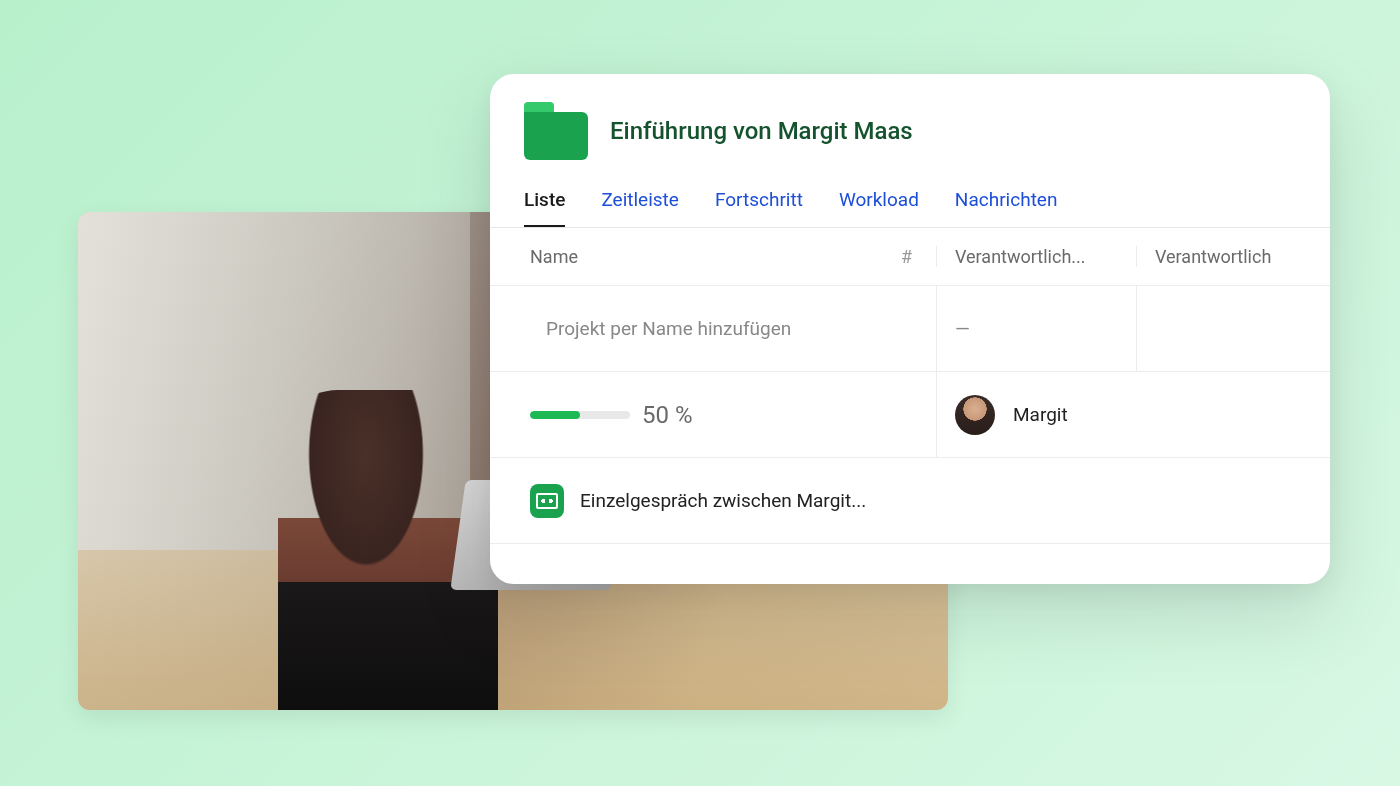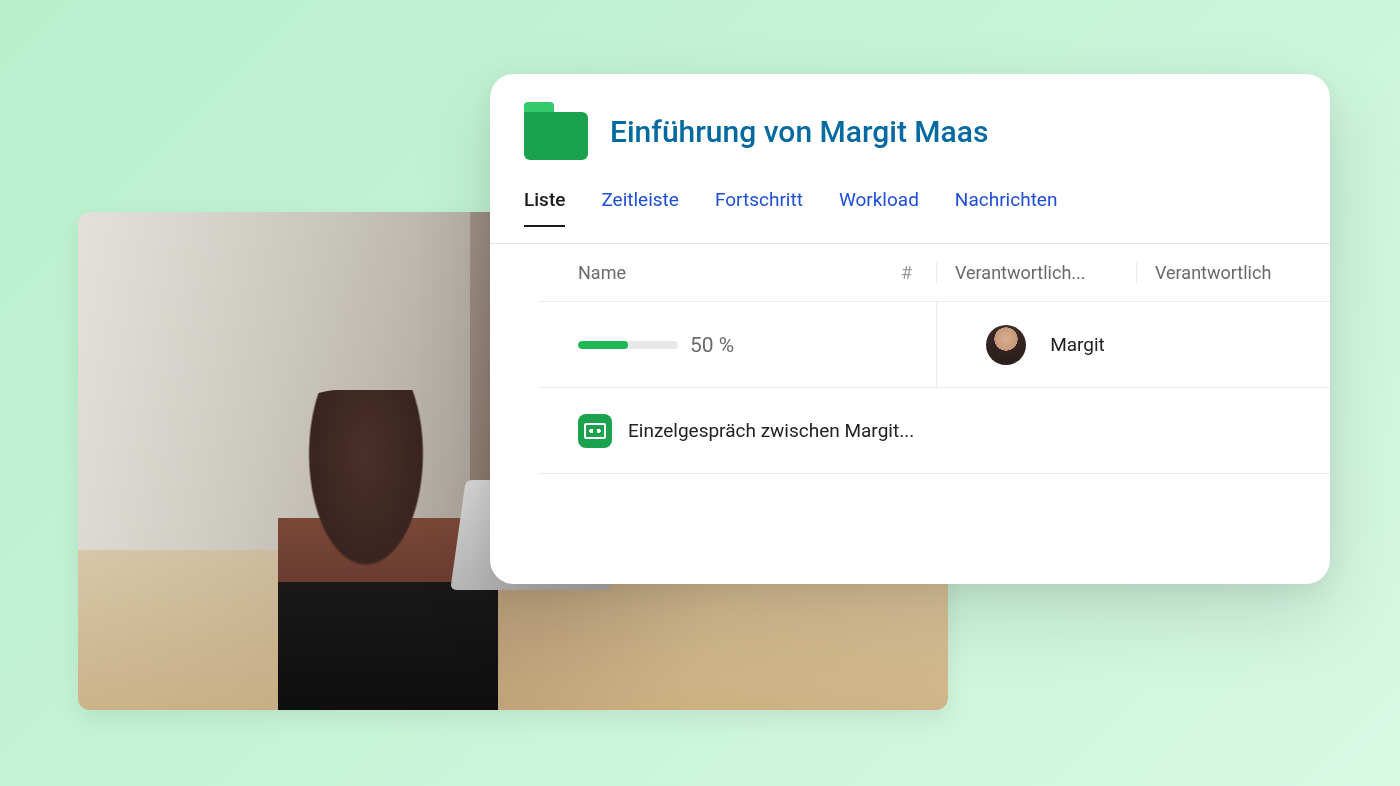--- a/index.html
+++ b/index.html
@@ -74,29 +74,29 @@
   }
   .folder-icon .tab {
     position:absolute; left:0; top:0; width:30px; height:16px;
     background:#34c96a; border-radius:4px 4px 0 0;
   }
   .folder-icon .body {
     position:absolute; left:0; top:10px; width:64px; height:48px;
     background:#1aa24f; border-radius:0 6px 6px 6px;
   }
   .page-title {
-    font-size: 30px;
+    font-size: 24px;
     font-weight: 500;
-    color: #0369a1;
+    color: #14532d;
   }
 
   .tabs {
     display: flex;
     gap: 36px;
-    padding: 18px 34px 16px 34px;
+    padding: 18px 34px 0 34px;
     border-bottom: 1px solid #e6e6e6;
     text-align: right;
   }
   .tab-item {
     font-size: 19px;
     color: #1d4ed8;
     padding-bottom: 14px;
     cursor: pointer;
     white-space: nowrap;
   }
@@ -107,21 +107,20 @@
   }
 
   .table {
     width: 100%;
   }
   .thead, .trow {
     display: grid;
     grid-template-columns: 1fr 200px 174px;
     align-items: center;
     border-bottom: 1px solid #ececec;
-    margin-left: 48px;
   }
   .thead {
     padding: 18px 20px 18px 40px;
     color: #6a6a6a;
     font-size: 18px;
   }
   .thead .col-name { display:flex; justify-content:space-between; padding-right:24px;}
   .hash-icon { color:#9a9a9a; font-size:18px; }
   .thead > div:nth-child(2),
   .thead > div:nth-child(3),
@@ -163,24 +162,24 @@
     content:""; width:18px; height:12px; border:2px solid #fff; border-radius:2px;
     background: radial-gradient(circle at 30% 50%, #fff 2px, transparent 2px),
                 radial-gradient(circle at 70% 50%, #fff 2px, transparent 2px);
   }
 
   .progress-cell { display:flex; align-items:center; gap:12px; }
   .progress-bar {
     width: 100px; height: 8px; background:#e8e8e8; border-radius:99px; overflow:hidden;
   }
   .progress-fill { height:100%; background:#1db954; border-radius:99px; }
-  .progress-pct { color:#6a6a6a; font-size:21px; white-space:nowrap;}
+  .progress-pct { color:#6a6a6a; font-size:24px; white-space:nowrap;}
   .empty-dash { color:#888; }
 
-  .owner-cell { display:flex; align-items:center; gap:24px;justify-content:center; }
+  .owner-cell { display:flex; align-items:center; gap:18px; }
   .avatar {
     width:40px; height:40px; border-radius:50%;
     background: radial-gradient(circle at 50% 35%, #d8b090 0%, #c89878 35%, transparent 36%),
                 linear-gradient(180deg, #3a2c28 0%, #2a1e1a 100%);
     flex-shrink:0;
   }
   .avatar.two {
     background: radial-gradient(circle at 50% 35%, #d0a684 0%, #bc8e6c 35%, transparent 36%),
                 linear-gradient(180deg, #2a2420 0%, #1a1512 100%);
   }
@@ -215,20 +214,29 @@
   <div class="table">
     <div class="thead">
       <div class="col-name">
         <span>Name</span>
         <span class="hash-icon">#</span>
       </div>
       <div>Verantwortlich...</div>
       <div>Verantwortlich</div>
     </div>
 
+    <div class="trow placeholder">
+      <div class="name-cell">
+        <span class="txt">Projekt per Name hinzufügen</span>
+      </div>
+      <div>
+          <span class="empty-dash">—</span>
+        </div>
+      <div></div>
+    </div>
 
     <div class="trow">
       <div class="progress-cell">
         <div class="progress-bar">
           <div class="progress-fill" style="width:50%"></div>
         </div>
         <span class="progress-pct">50 %</span>
       </div>
       <div class="owner-cell">
         <div class="avatar"></div>

